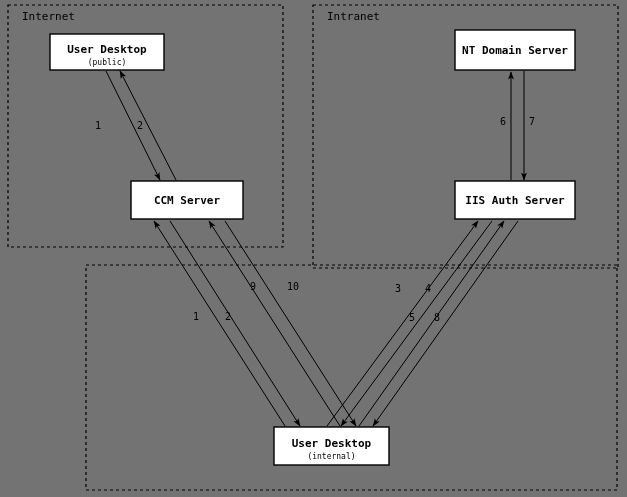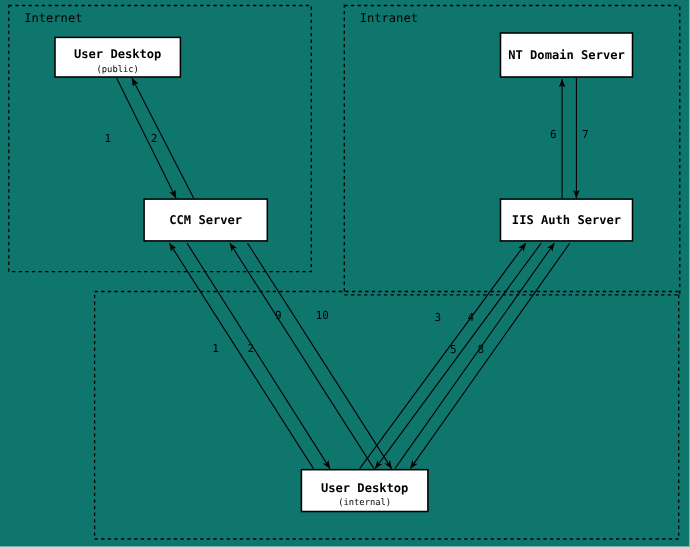--- a/index.html
+++ b/index.html
@@ -4,21 +4,21 @@
 <style>
   html, body {
     margin: 0;
     padding: 0;
     background: #ffffff;
   }
   #diagram-root {
     position: relative;
     width: 627px;
     height: 497px;
-    background: #0f766e;
+    background: #737373;
     font-family: "DejaVu Sans Mono", "Liberation Mono", monospace;
     overflow: hidden;
   }
   svg.layer {
     position: absolute;
     top: 0;
     left: 0;
     width: 627px;
     height: 497px;
   }

